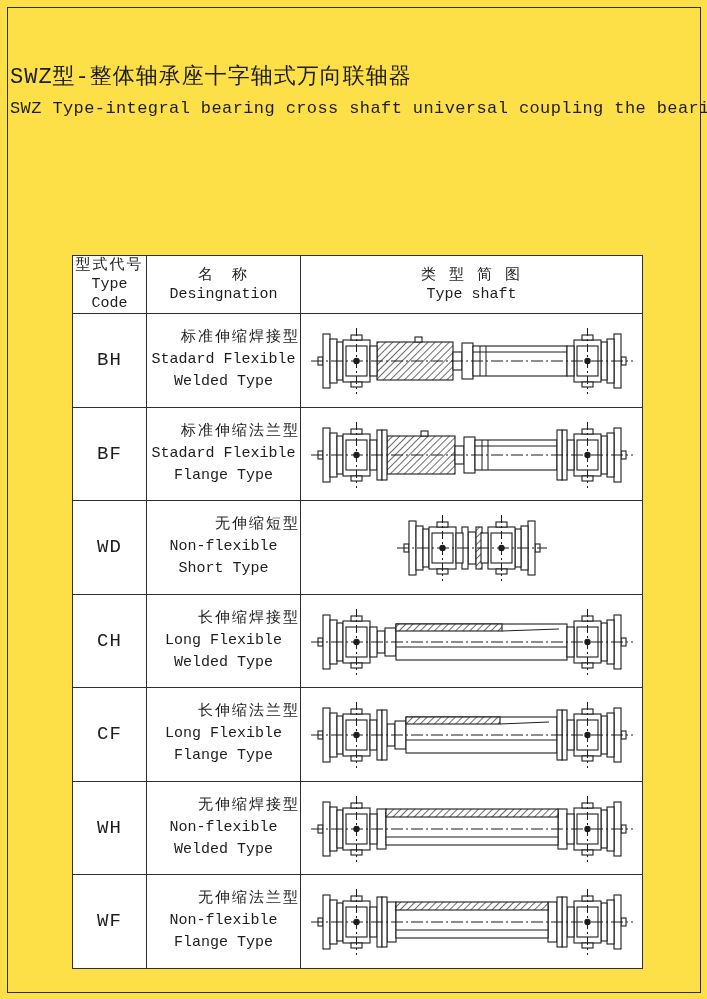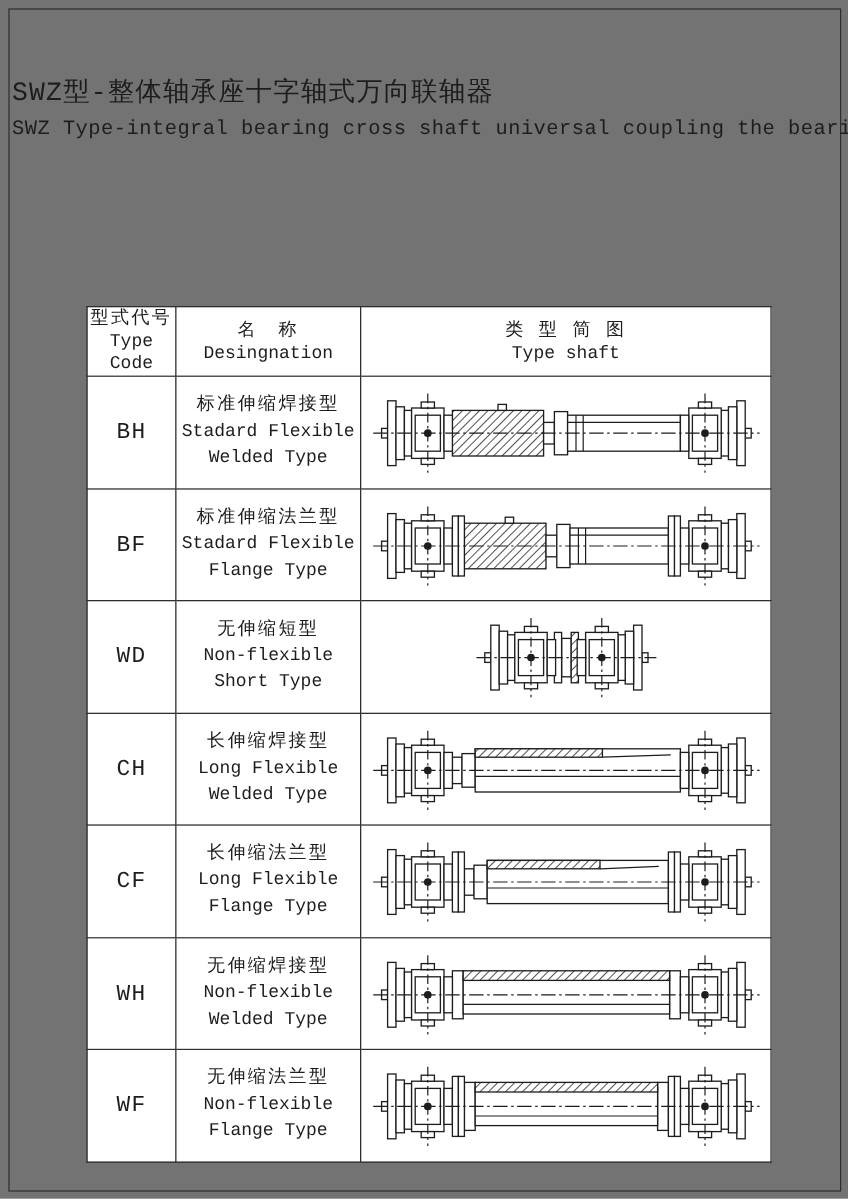--- a/index.html
+++ b/index.html
@@ -1,34 +1,34 @@
 <!DOCTYPE html>
 <html><head>
 <meta charset="utf-8">
 <style>
   html,body{margin:0;padding:0;background:#e8e8e8;}
-  .page{position:relative;width:707px;height:999px;background:#737373;overflow:hidden;
+  .page{position:relative;width:707px;height:999px;background:#fde047;overflow:hidden;
         font-family:"Liberation Mono","DejaVu Sans Mono",monospace;color:#1d1d1d;}
   .sheet-border{position:absolute;left:7px;top:7px;width:692px;height:984px;
         border:1px solid #2e2e2e;}
   .title-block{position:absolute;left:10px;top:62px;}
   .title-zh{font-size:22px;line-height:32px;letter-spacing:1px;white-space:nowrap;}
   .title-en{font-size:17px;line-height:30px;letter-spacing:0.4px;white-space:nowrap;}
   .section-block{position:absolute;left:64px;top:174px;}
   .section-zh{font-size:17px;line-height:24px;letter-spacing:2px;}
   .section-en{font-size:17px;line-height:26px;}
   table.cls{position:absolute;left:72px;top:255px;border-collapse:collapse;table-layout:fixed;}
   table.cls td,table.cls th{border:1px solid #2e2e2e;padding:0;font-weight:normal;
         text-align:center;vertical-align:middle;background:#fff;}
   tr.hdr{height:41px;}
   tr.body-row{height:93.5px;}
   .hdr-zh{font-size:15px;letter-spacing:2px;line-height:19px;}
   .hdr-en{font-size:15px;line-height:19px;}
   .code-cell{font-size:19px;letter-spacing:1px;font-family:Liberation Mono, monospace;}
-  .name-zh{font-size:15px;letter-spacing:2px;line-height:22px;}
+  .name-zh{font-size:15px;letter-spacing:2px;line-height:22px;text-align:right;}
   .name-en{font-size:15px;line-height:22px;}
   .chart-box{width:330px;height:92px;margin:0 auto;position:relative;}
   .chart-box svg{display:block;}
 </style>
 </head>
 <body>
 
 <div class="page">
   <div class="sheet-border"></div>
 

